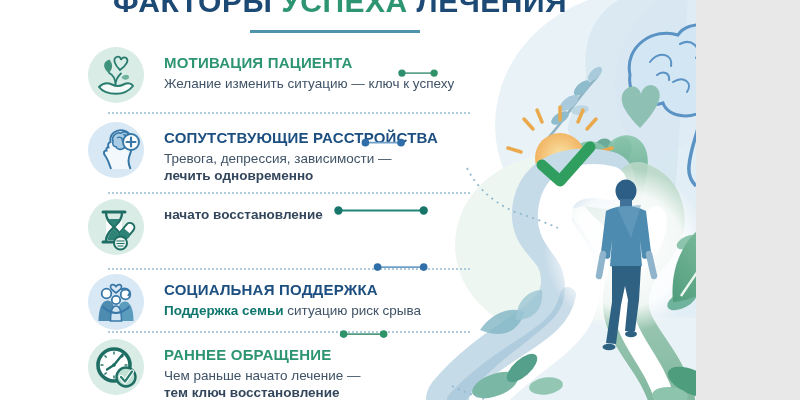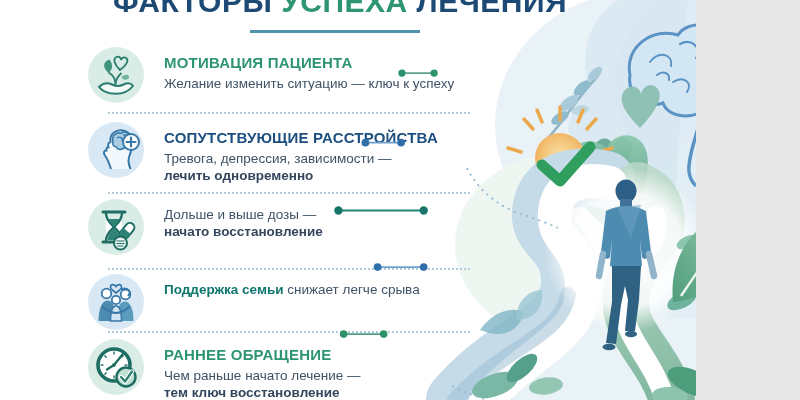--- a/index.html
+++ b/index.html
@@ -229,47 +229,44 @@
         <path d="M16,14 L38,14 M16,44 L38,44" stroke="#1e6e63" stroke-width="3" stroke-linecap="round"></path>
         <g transform="translate(40,33) rotate(40)">
           <rect x="-4.5" y="-9" width="9" height="18" rx="4.5" fill="#ffffff" stroke="#1e6e63" stroke-width="2"></rect>
           <path d="M-4.5,0 L4.5,0 L4.5,4.5 C4.5,7 2.5,9 0,9 C-2.5,9 -4.5,7 -4.5,4.5 Z" fill="#2f8376"></path>
         </g>
         <circle cx="33.5" cy="45" r="6.5" fill="#eaf5f1" stroke="#1e6e63" stroke-width="2"></circle>
         <path d="M29.5,43 L37.5,43 M29.5,45.5 L37.5,45.5 M30.5,48 L36.5,48" stroke="#1e6e63" stroke-width="1"></path>
       </svg>
     </div>
     <div class="txt">
-      <div class="desc">
-        <b></b>
-        <span>Дольше и выше дозы —</span>
-      </div>
       <div class="desc-bold">начато восстановление</div>
     </div>
   </div>
 
   <div class="row row4 accent-blue">
     <div class="icon-wrap">
       <svg viewBox="0 0 58 58" width="58" height="58">
         <circle cx="29" cy="29" r="28" fill="#d8e8f4"></circle>
         <path d="M29,13.5 C27.2,10.8 23.5,11 23.5,14 C23.5,16.5 27,18 29,20 C31,18 34.5,16.5 34.5,14 C34.5,11 30.8,10.8 29,13.5 Z" fill="none" stroke="#3878a8" stroke-width="1.6"></path>
         <circle cx="19.5" cy="20.5" r="4.8" fill="#ffffff" stroke="#3878a8" stroke-width="1.8"></circle>
         <path d="M11.5,48 C11.5,36 15,27.5 20.5,27.5 C25.5,27.5 27.5,33 27.5,38.5 L27.5,48 Z" fill="#4e8bb0"></path>
         <circle cx="38.5" cy="21.5" r="4.8" fill="#ffffff" stroke="#3878a8" stroke-width="1.8"></circle>
         <path d="M34,17 C36,14.5 41.5,15 43,19.5 L41,23" fill="none" stroke="#3878a8" stroke-width="1.8"></path>
         <path d="M46.5,48 C46.5,36.5 43.5,28.5 38,28.5 C33,28.5 31,34 31,39.5 L31,48 Z" fill="#5b9cbd"></path>
         <circle cx="29" cy="27" r="4.2" fill="#ffffff" stroke="#3878a8" stroke-width="1.8"></circle>
         <path d="M23.5,48 C23.5,39 25.5,33 29,33 C32.5,33 34.5,39 34.5,48 Z" fill="#cfe3f0" stroke="#3878a8" stroke-width="1.6"></path>
         <path d="M16,34 C20,38 26,40 29,40 C32,40 38,38 42,34" fill="none" stroke="#3878a8" stroke-width="2" stroke-linecap="round"></path>
       </svg>
     </div>
     <div class="txt">
+      <h3>СОЦИАЛЬНАЯ ПОДДЕРЖКА</h3>
       <div class="desc">
         <b>Поддержка семьи</b>
-        <span>снижает легче срыва</span>
+        <span>ситуацию риск срыва</span>
       </div>
       <div class="desc-bold"></div>
     </div>
   </div>
 
   <div class="row row5 accent-green">
     <div class="icon-wrap">
       <svg viewBox="0 0 58 58" width="58" height="58">
         <circle cx="29" cy="29" r="28" fill="#d9ece6"></circle>
         <circle cx="27" cy="27" r="16" fill="#ffffff" stroke="#1e6e63" stroke-width="3.6"></circle>

